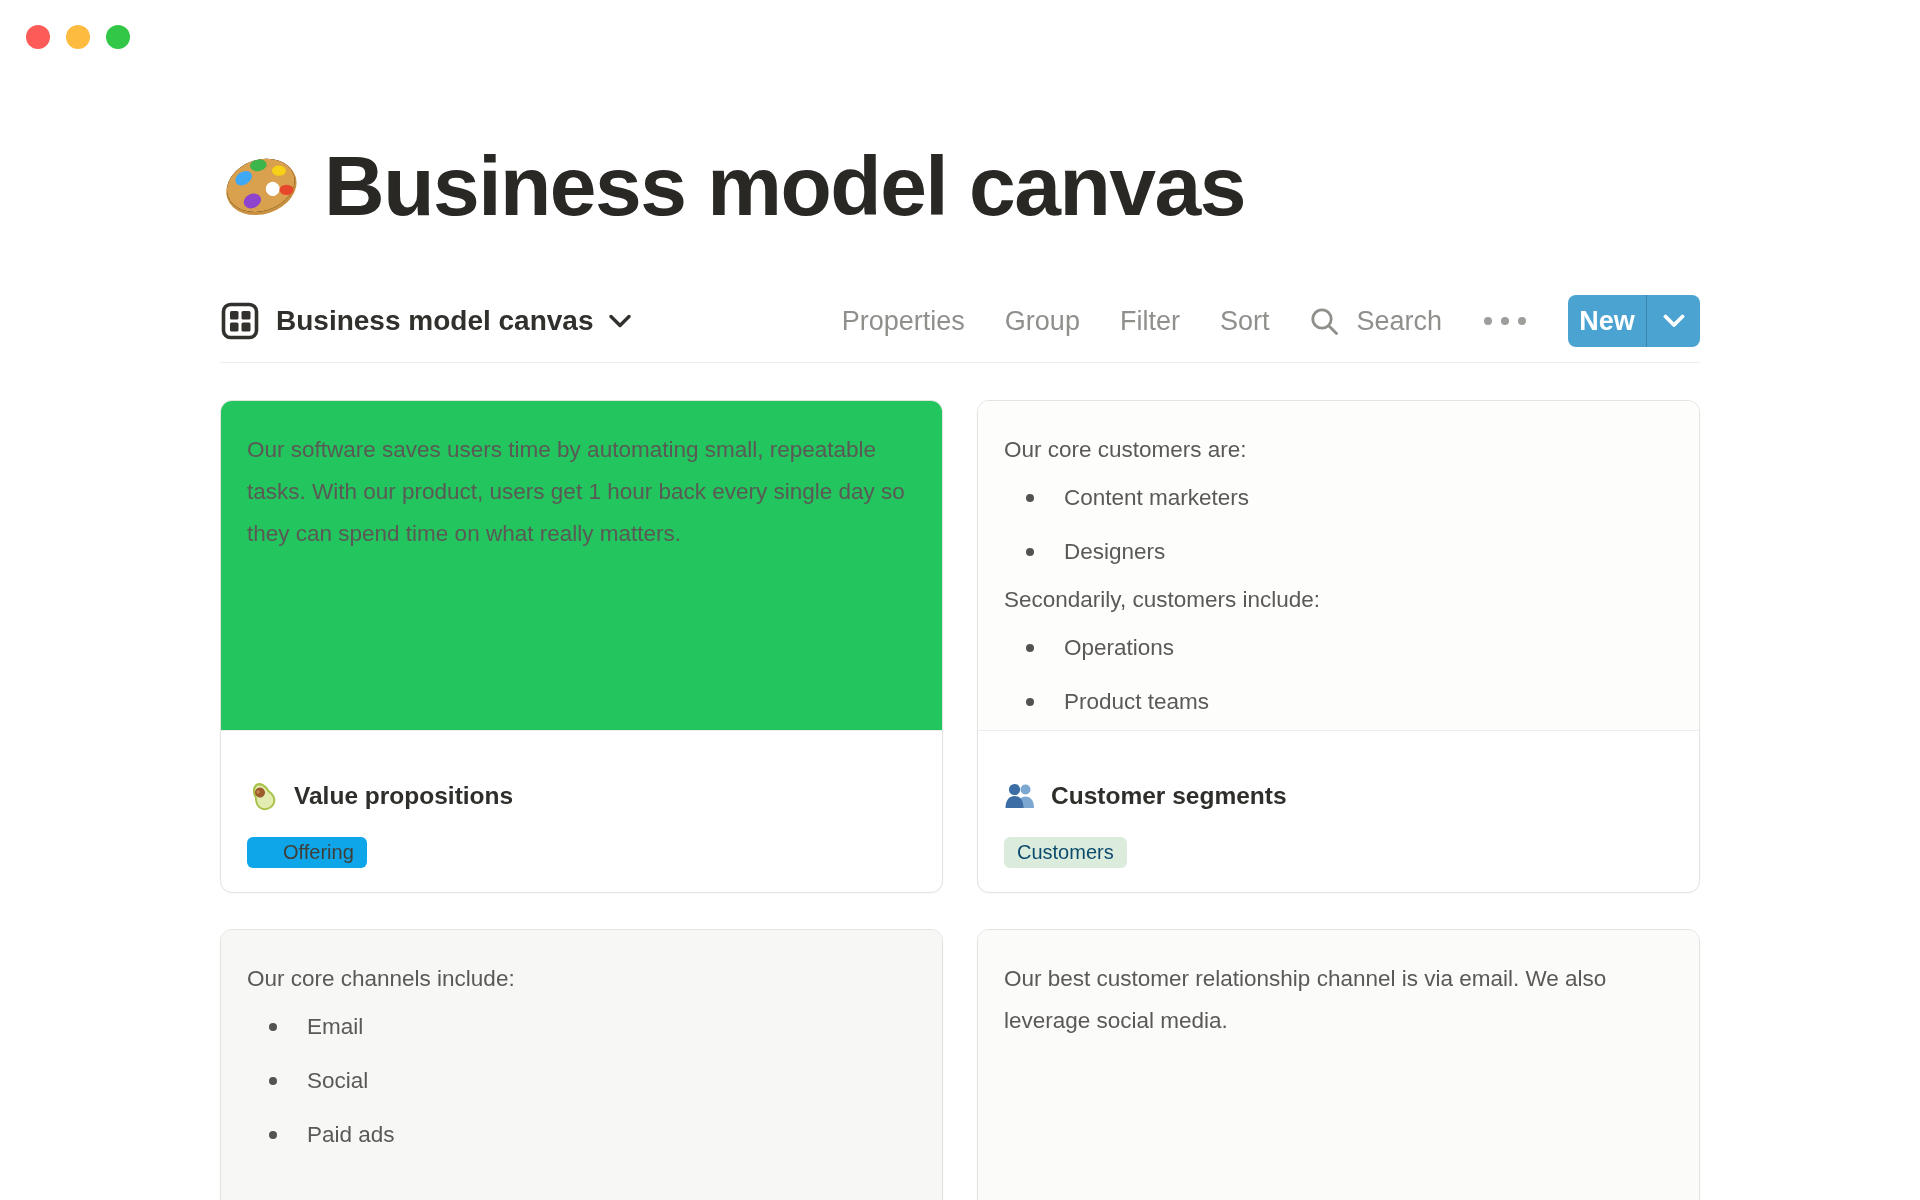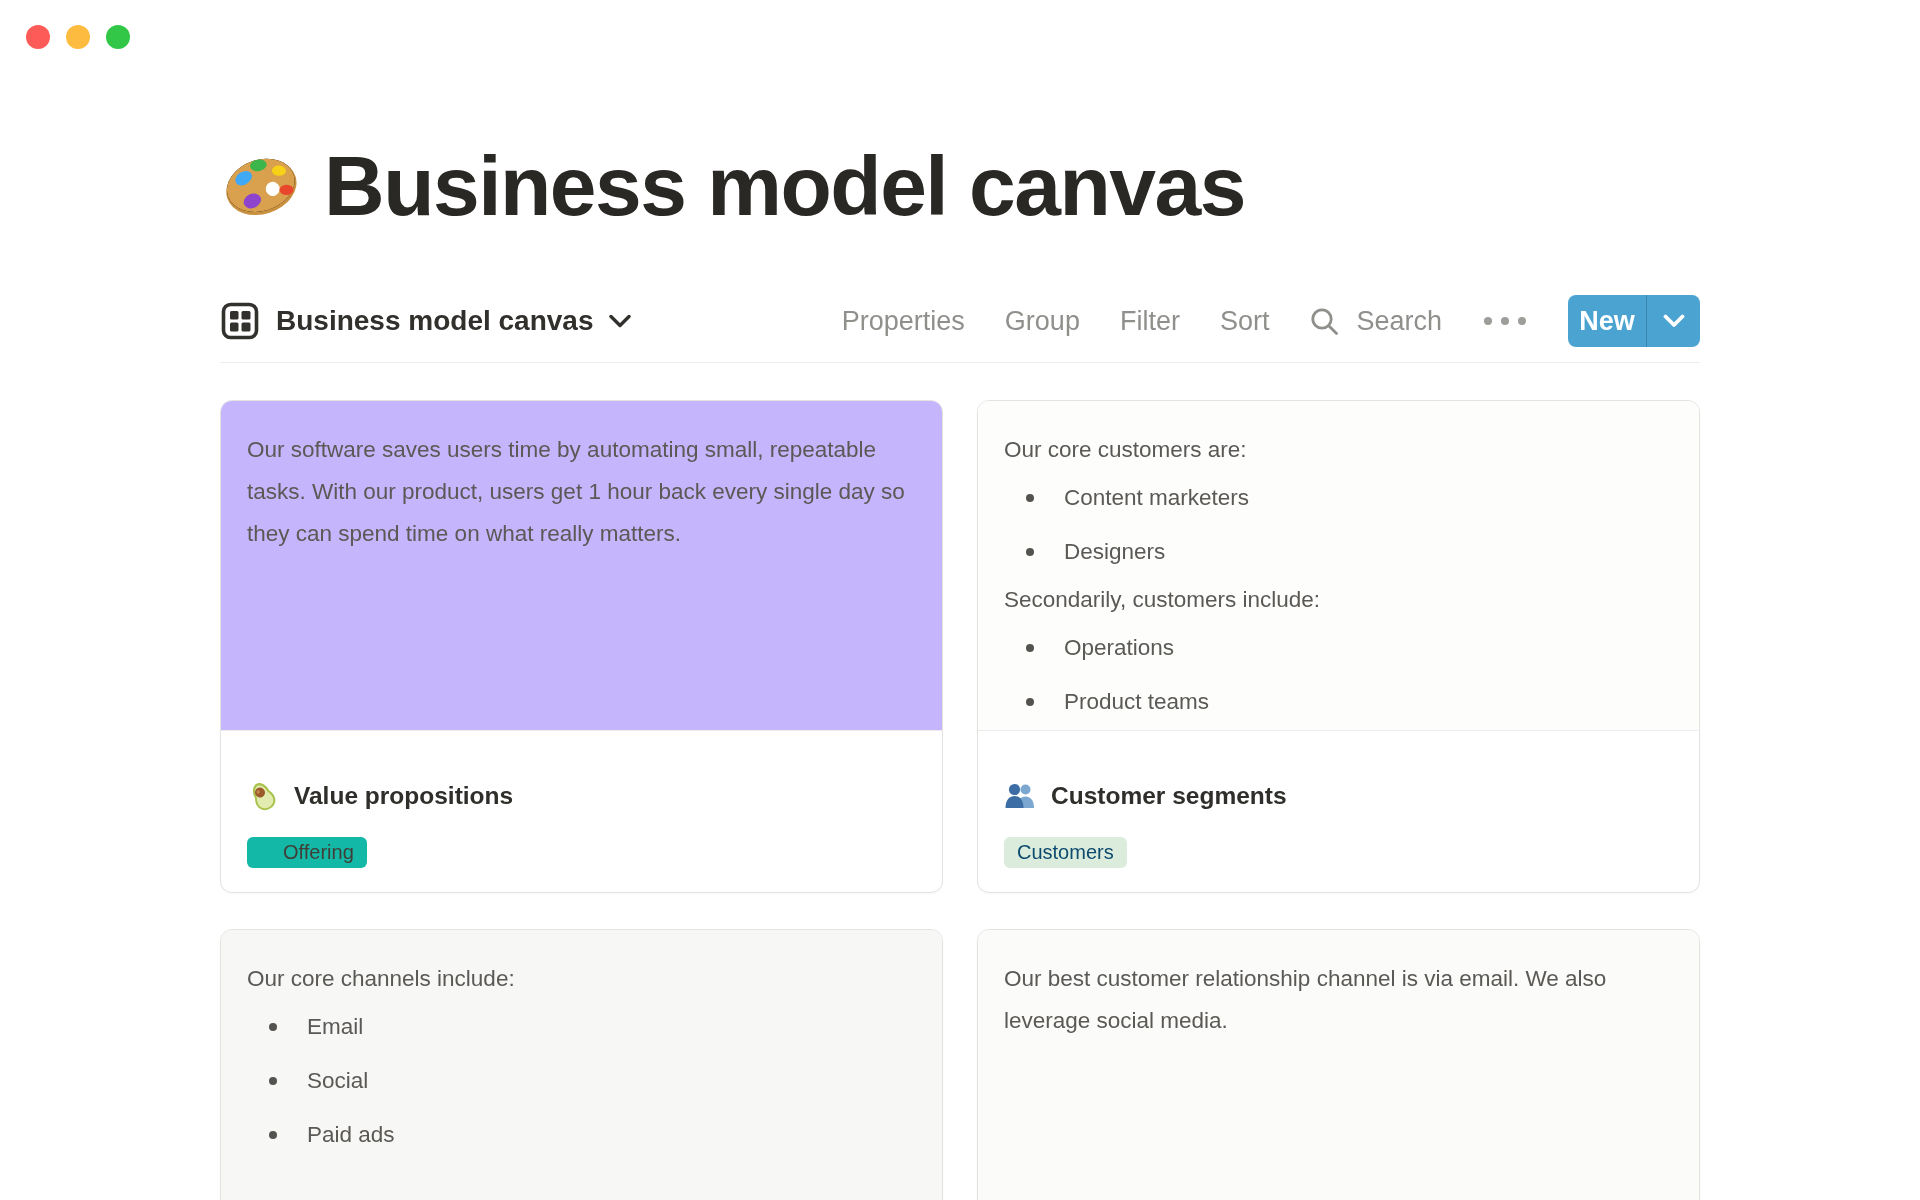--- a/index.html
+++ b/index.html
@@ -124,36 +124,36 @@
           </span>
         </span>
       </div>
     </div>
 
     <div class="rule"></div>
 
     <div class="grid">
 
       <div class="card">
-        <div class="card-preview" style="background: #c4b5fd;">
+        <div class="card-preview" style="background: #22c55e;">
             <div class="pv-p">Our software saves users time by automating small, repeatable tasks. With our product, users get 1 hour back every single day so they can spend time on what really matters.</div>
           </div>
         <div class="card-footer">
           <div class="card-title-row">
             <svg class="card-emoji" viewBox="0 0 32 32">
               <g transform="rotate(-28 16 16)">
                 <path d="M16 2 C20 2 24 7 24 13 C24 15 26 17 26 21 C26 27 21.5 30.5 16 30.5 C10.5 30.5 6 27 6 21 C6 17 8 15 8 13 C8 7 12 2 16 2 Z" fill="#a9c24a"></path>
                 <path d="M16 4.5 C19 4.5 22 8.5 22 13.2 C22 15.2 24 17 24 20.8 C24 25.8 20.4 28.6 16 28.6 C11.6 28.6 8 25.8 8 20.8 C8 17 10 15.2 10 13.2 C10 8.5 13 4.5 16 4.5 Z" fill="#e3ecb0"></path>
                 <circle cx="15" cy="11.5" r="5" fill="#9c5b2b"></circle>
                 <circle cx="13.6" cy="10.2" r="1.6" fill="#c88a52"></circle>
               </g>
             </svg>
             <span class="card-title">Value propositions</span>
           </div>
-          <span class="tag" style="background: #14b8a6; color: rgb(64, 62, 56); padding-left: 36px;">Offering</span>
+          <span class="tag" style="background: #0ea5e9; color: rgb(64, 62, 56); padding-left: 36px;">Offering</span>
         </div>
       </div>
 
       <div class="card">
         <div class="card-preview" style="background: rgb(253, 253, 252);">
             <div class="pv-p">Our core customers are:</div>
             <div class="pv-li">
               <span class="dot"></span>
               <span>Content marketers</span>
             </div>

